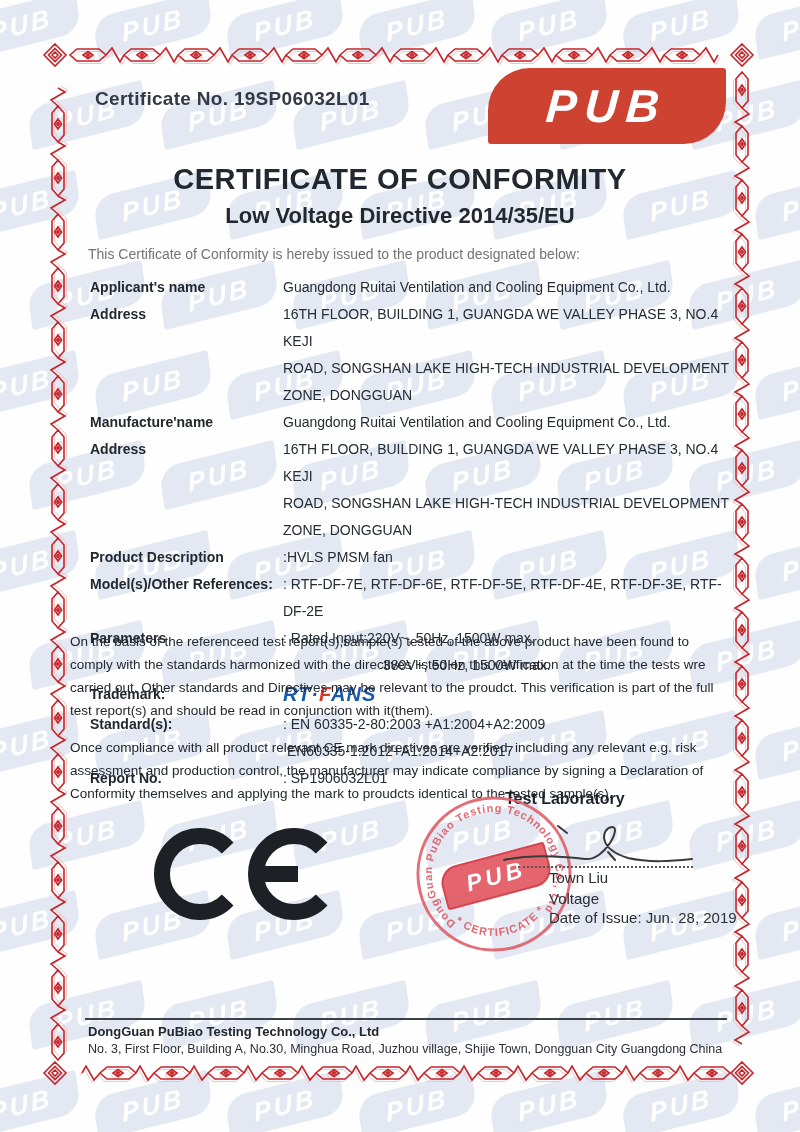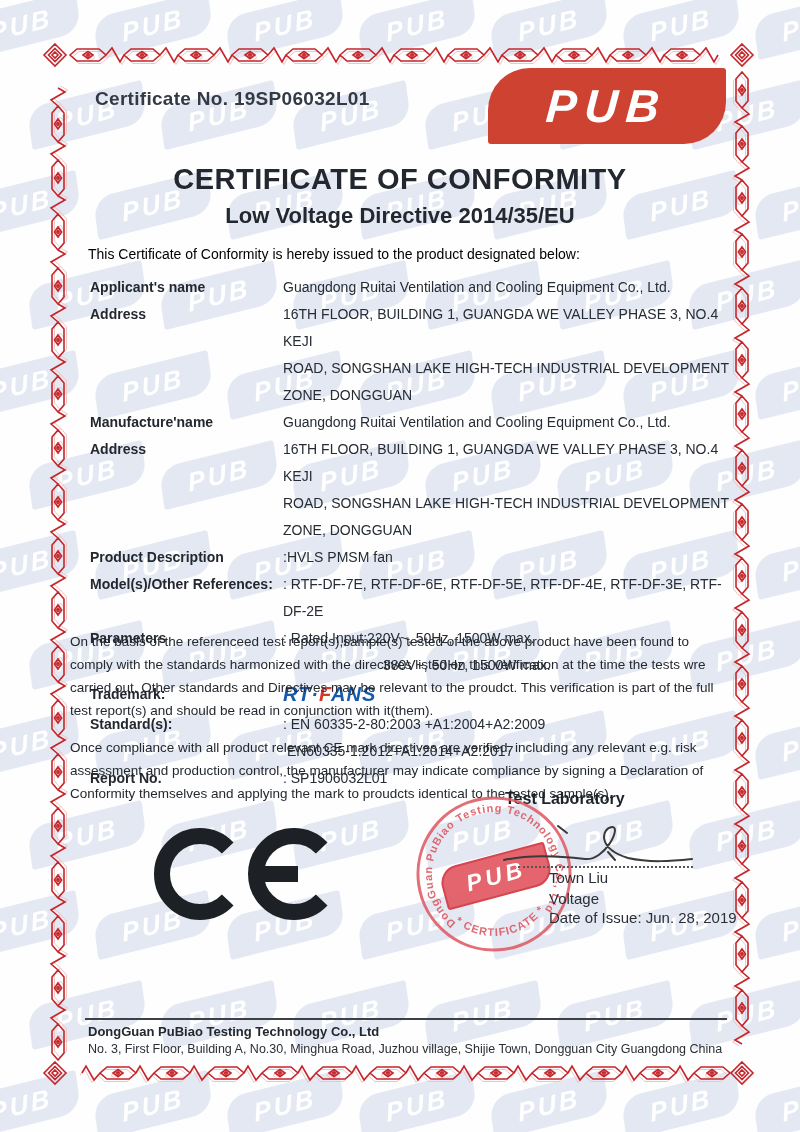--- a/index.html
+++ b/index.html
@@ -15,21 +15,21 @@
   #border-svg{position:absolute;left:0;top:0;z-index:1;pointer-events:none;}
   .content{position:absolute;inset:0;z-index:2;}
   .abs{position:absolute;}
   .cert-no{left:95px;top:88px;font-size:19px;font-weight:bold;color:#333a46;letter-spacing:.3px;}
   .pub-logo{left:488px;top:68px;width:238px;height:76px;background:#ce4232;
             border-radius:42px 3px 42px 3px;display:flex;align-items:center;justify-content:center;}
   .pub-logo span{color:#fff;font-weight:bold;font-size:46px;letter-spacing:8px;font-style:italic;
                  transform:skewX(-4deg);}
   .title{left:0;right:0;top:163px;text-align:center;font-size:29px;font-weight:bold;color:#232830;letter-spacing:.5px;}
   .subtitle{left:0;right:0;top:203px;text-align:center;font-size:22px;font-weight:bold;color:#232830;}
-  .intro{left:88px;top:246px;font-size:14px;color:#000000;}
+  .intro{left:88px;top:246px;font-size:14px;color:#737373;}
   .fields{left:90px;top:274px;width:648px;font-size:14px;}
   .row{display:flex;line-height:27px;}
   .lab{width:193px;font-weight:bold;flex:none;color:#23282f;}
   .val{flex:1;white-space:pre-wrap;color:#262c34;}
   .val.indent{padding-left:100px;}
   .tm-b{color:#1659ae;font-weight:800;font-style:italic;font-size:20px;letter-spacing:1px;}
   .tm-r{color:#d6372c;font-weight:800;font-style:italic;font-size:20px;letter-spacing:1px;}
   .para{width:662px;left:70px;font-size:13.5px;line-height:23px;color:#24292f;text-align:left;}
   .p1{top:630px;} .p2{top:736px;}
   .lab-title{left:505px;top:790px;font-size:16px;font-weight:bold;color:#1e2329;}

